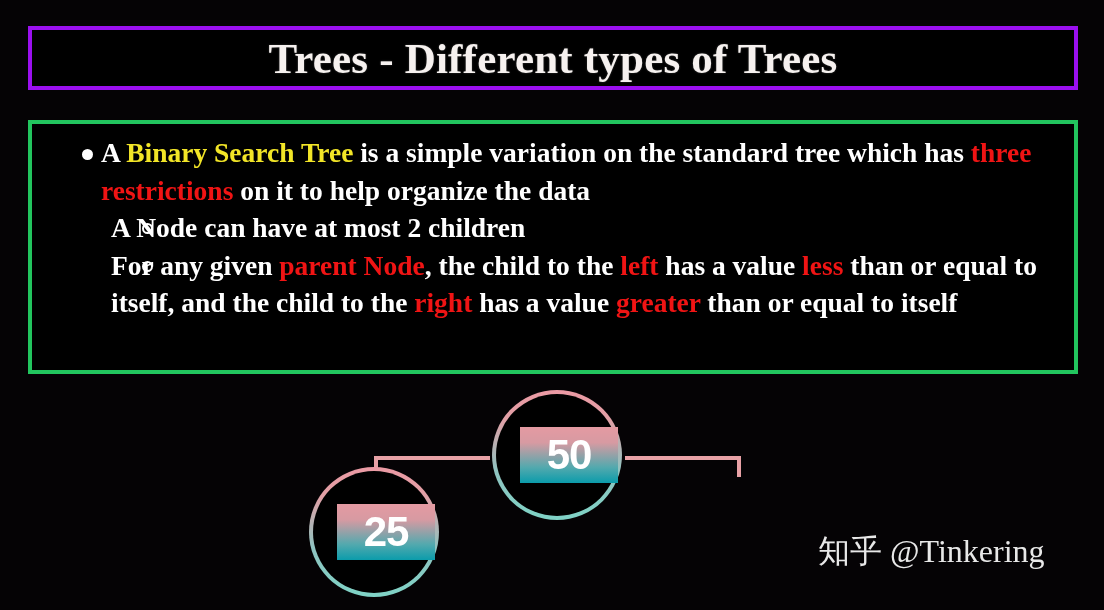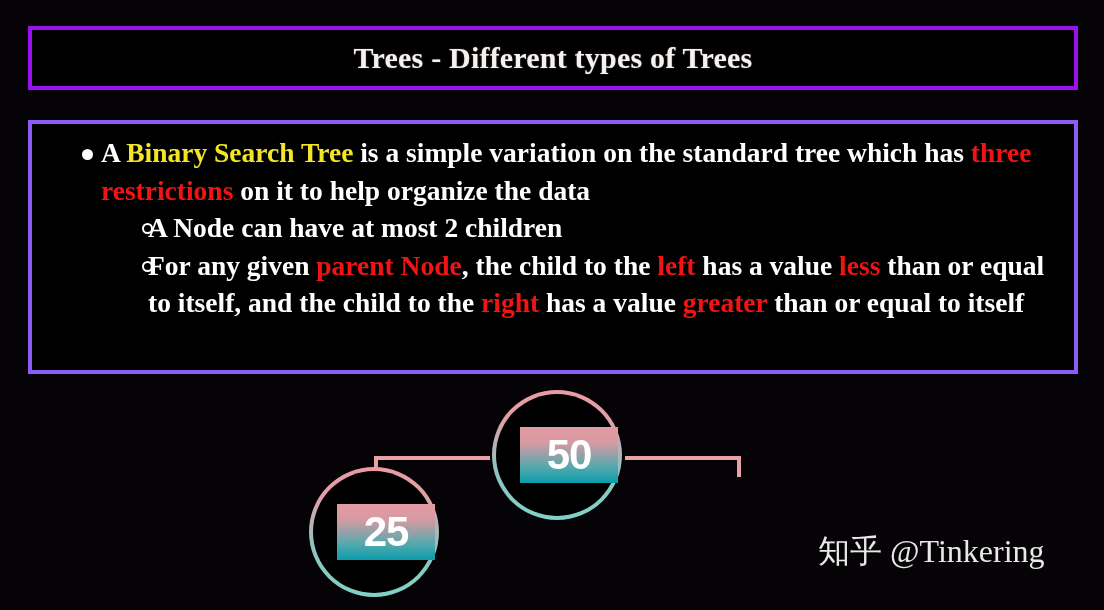--- a/index.html
+++ b/index.html
@@ -31,35 +31,35 @@
     border: 4px solid #9b10f0;
     background: #000000;
     display: flex;
     align-items: center;
     justify-content: center;
   }
   #title-text {
     color: #f6f1ef;
     font-family: "Liberation Serif", "DejaVu Serif", serif;
     font-weight: bold;
-    font-size: 30px;
+    font-size: 43px;
     letter-spacing: 0.2px;
     white-space: nowrap;
     text-shadow: 0 0 2px rgba(255,255,255,0.25);
   }
 
   
   #content-box {
     position: absolute;
     left: 28px;
     top: 120px;
     width: 1050px;
     height: 254px;
     box-sizing: border-box;
-    border: 4px solid #8b5cf6;
+    border: 4px solid #22c55e;
     background: #000000;
   }
   #content-inner {
     position: absolute;
     left: 0;
     top: 10px;
     width: 100%;
   }
 
   .bullet-row {
@@ -76,21 +76,21 @@
     position: absolute;
     left: 50px;
     top: 15px;
     width: 11px;
     height: 11px;
     border-radius: 50%;
     background: #ffffff;
   }
   
   .lvl2 {
-    padding-left: 116px;
+    padding-left: 79px;
     padding-right: 10px;
   }
   .lvl2 .marker {
     position: absolute;
     left: 110px;
     top: 14px;
     width: 11px;
     height: 11px;
     border-radius: 50%;
     border: 2px solid #ffffff;

